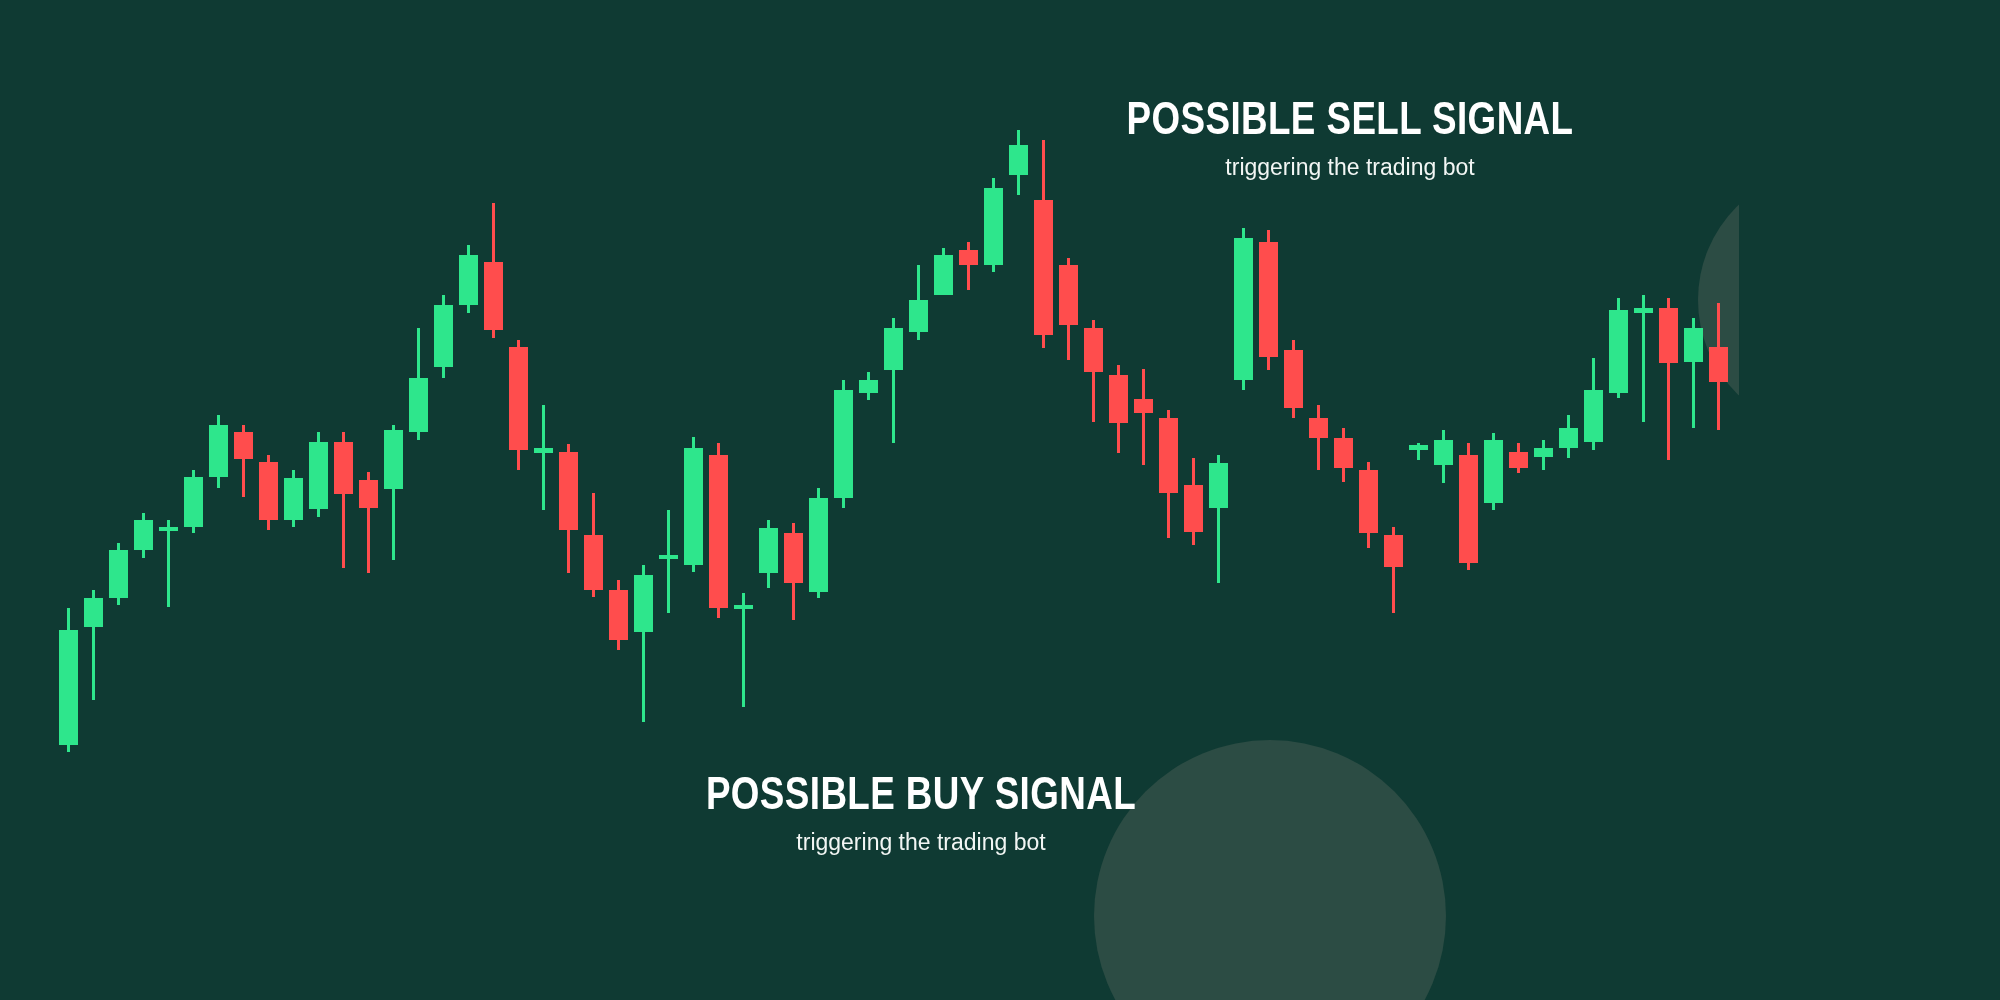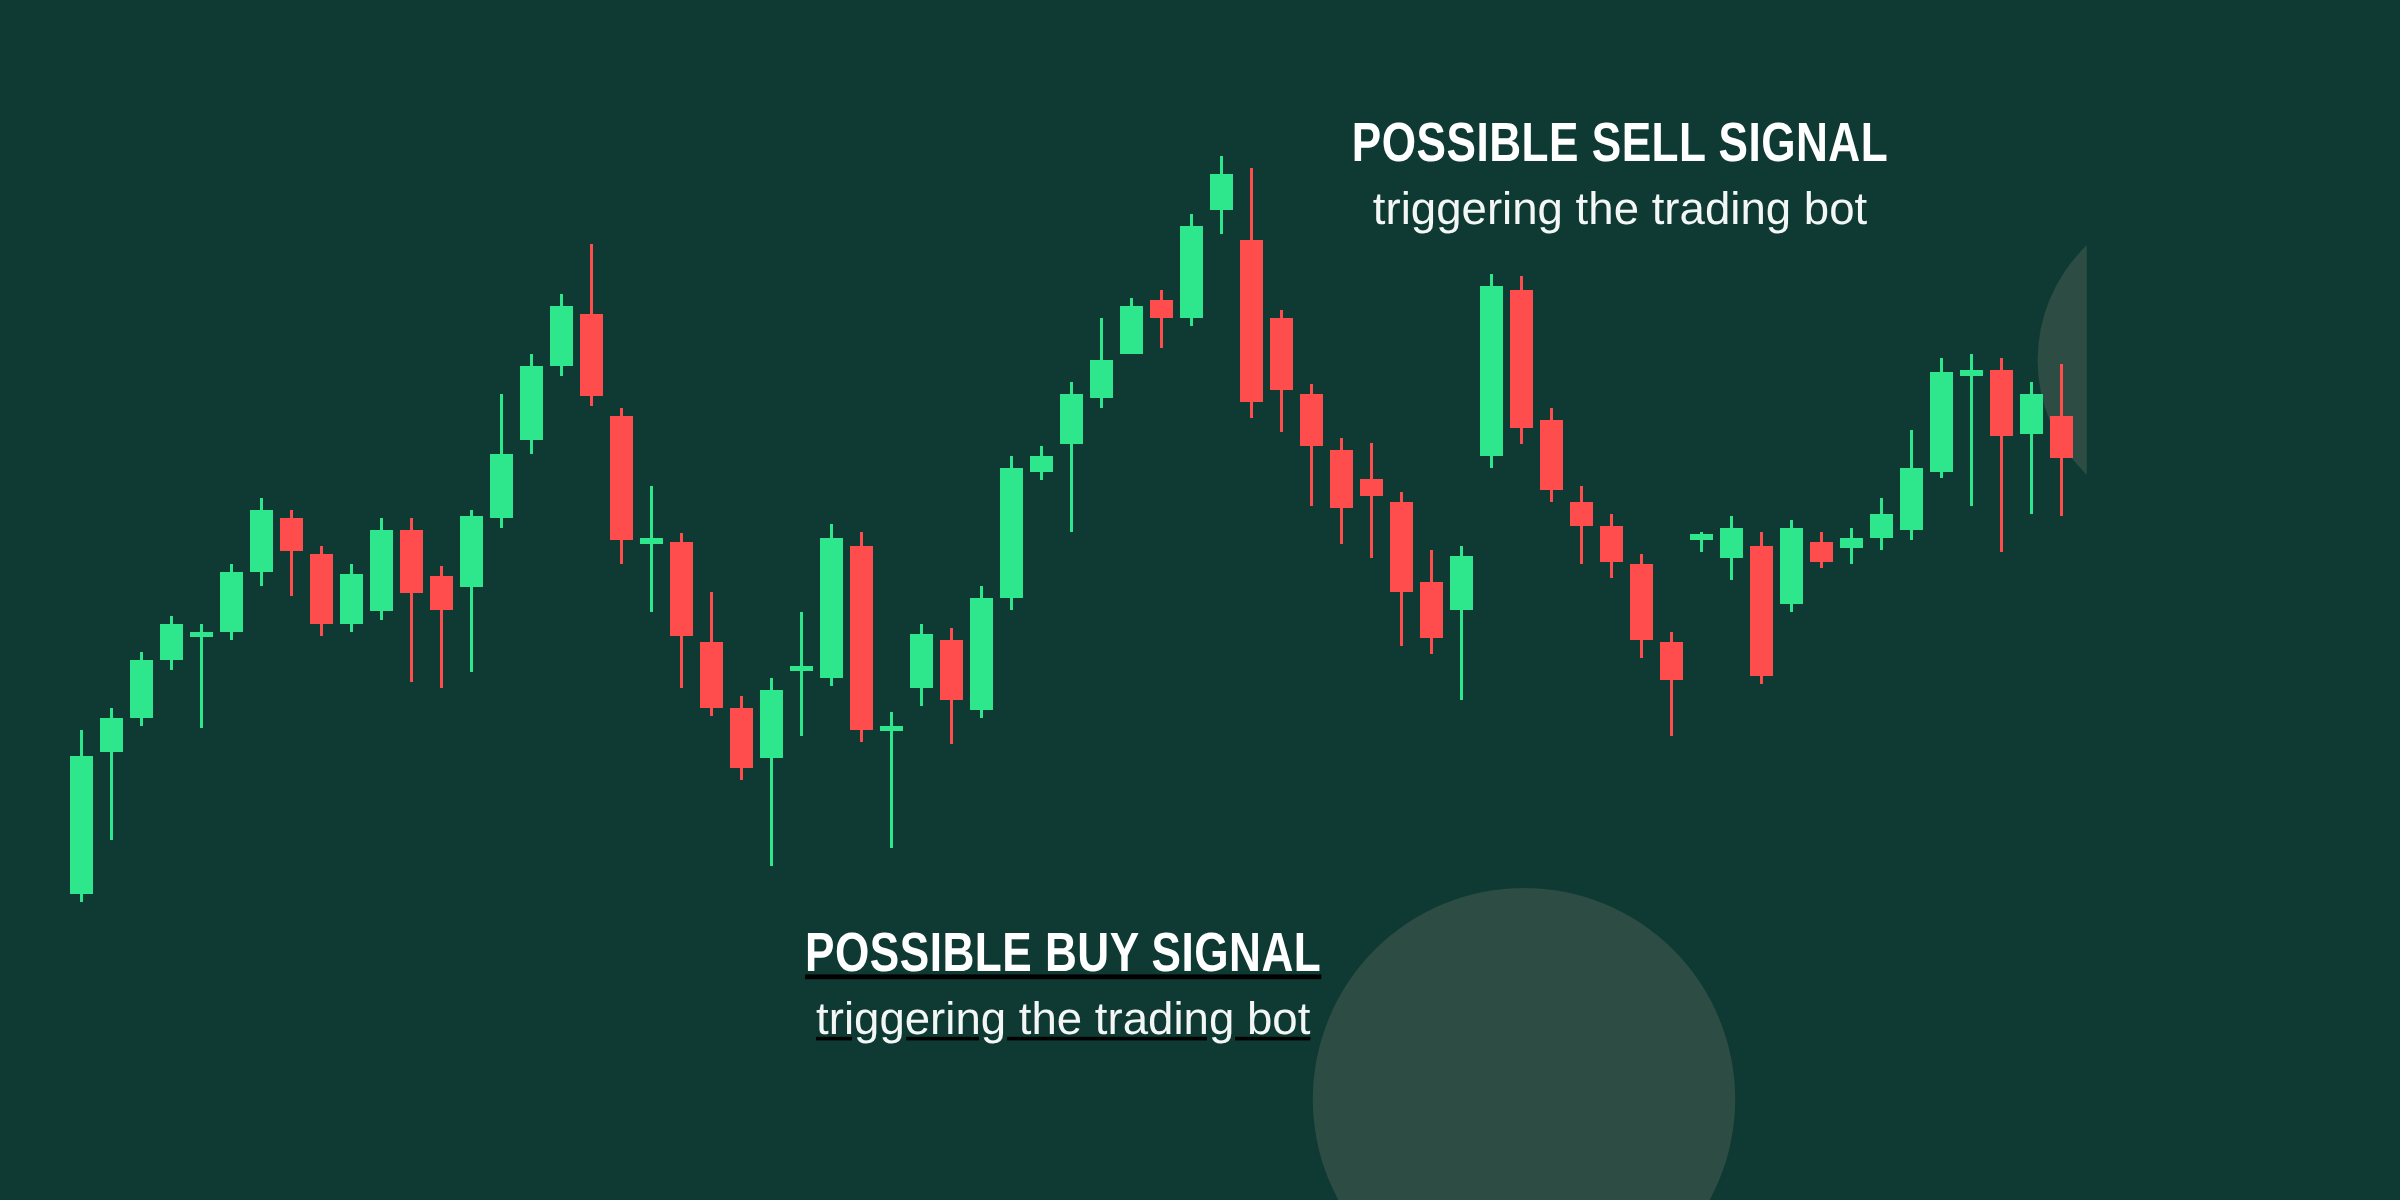--- a/index.html
+++ b/index.html
@@ -38,35 +38,34 @@
     letter-spacing: 0.5px;
     transform: scaleX(0.80);
     transform-origin: center center;
     white-space: nowrap;
     margin: 0 0 14px 0;
   }
   .annotation-sub {
     font-family: "Liberation Sans", sans-serif;
     font-weight: normal;
     color: #F2F6F4;
-    font-size: 38px;
+    font-size: 23px;
     line-height: 1.1;
     white-space: nowrap;
     margin: 0;
   }
   #sell-annotation {
     left: 1000px;
     top: 95px;
     width: 700px;
   }
   #buy-annotation {
-    left: 536px;
+    left: 571px;
     top: 770px;
     width: 700px;
-    text-decoration: underline;
   }
 </style>
 </head>
 <body>
 
 <div id="stage">
 
   <svg id="chart-svg" viewBox="0 0 2000 1000" preserveAspectRatio="none" shape-rendering="crispEdges">
     <rect x="0" y="0" width="2000" height="1000" fill="#0F3A33"></rect>
     <g id="markers-layer">

